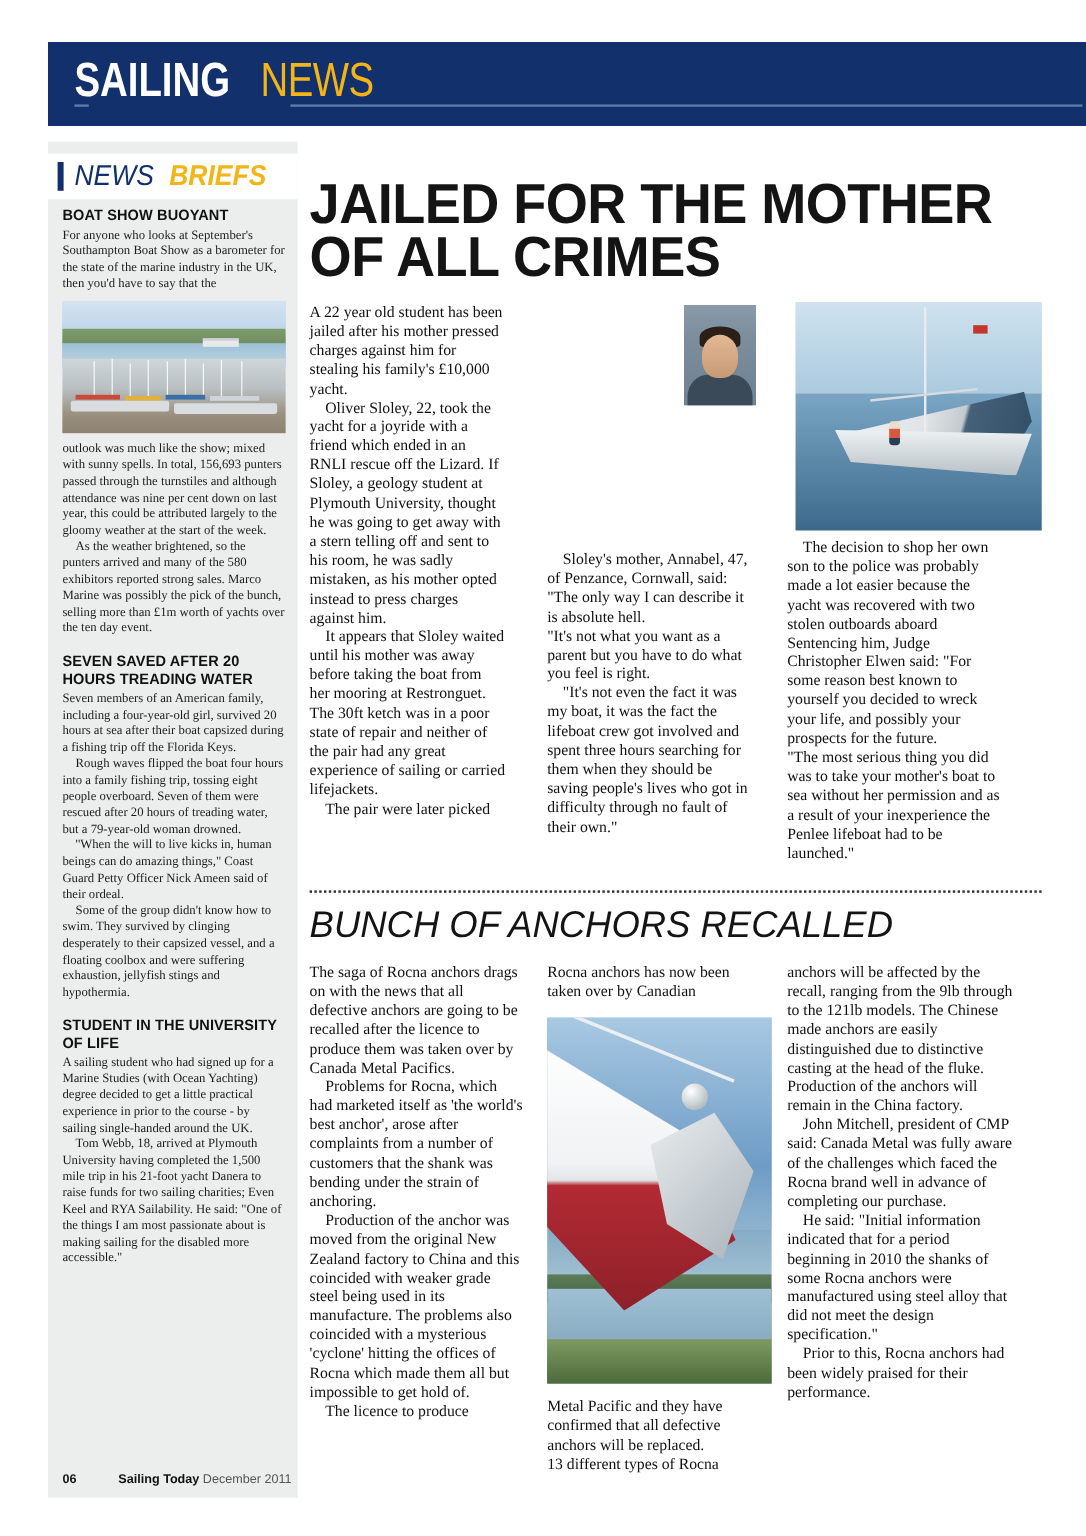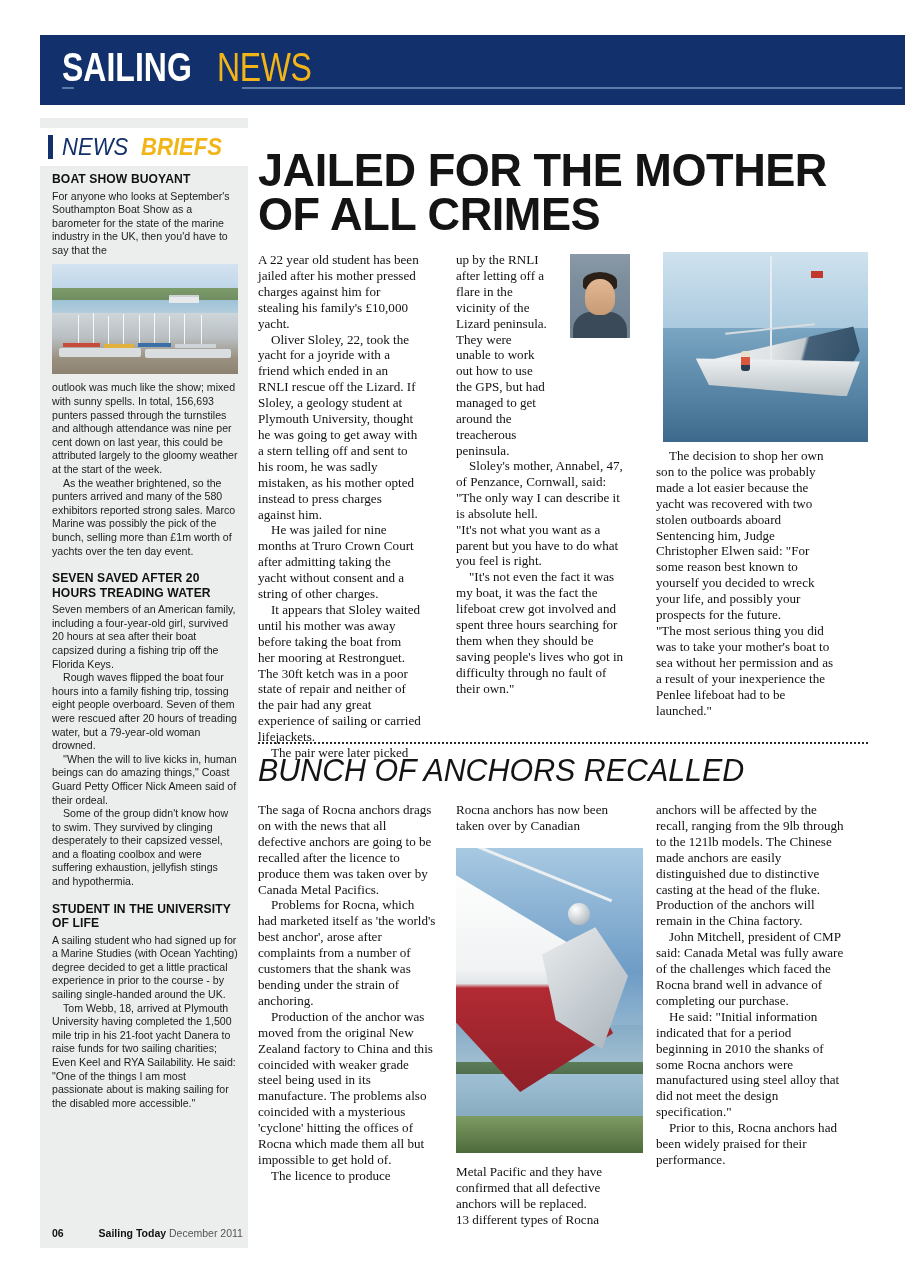--- a/index.html
+++ b/index.html
@@ -75,21 +75,21 @@
   .sb-h {
     font-size: 12.5px; font-weight: bold; color: #111;
     font-family: "Liberation Sans Narrow","Liberation Sans", sans-serif;
     letter-spacing: 0.1px; line-height: 14.5px;
     margin-top: 13px; margin-bottom: 3px;
     transform: scaleX(0.97); transform-origin: left center;
   }
   .sb-h:first-child { margin-top: 0; }
   .sb-p {
     font-size: 10.6px; line-height: 13.6px; color: #1c1c1c;
-    font-family: Liberation Sans, sans-serif;
+    font-family: Liberation Serif, serif;
     text-align: left; letter-spacing: 0px;
   }
   .sb-p.ind { text-indent: 11px; }
 
   
   .sb-photo {
     width: 186px; height: 110px; margin: 7px 0 7px 0;
     position: relative; overflow: hidden;
     background: linear-gradient(to bottom,
       #cfe0ef 0%, #bcd4e8 18%,
@@ -312,26 +312,24 @@
 
       <div class="mugshot" style="left:310px;top:0px;">
         <div class="mug-body"></div>
         <div class="mug-hair"></div>
         <div class="mug-face"></div>
       </div>
 
       <div class="tb body" style="left:0px;top:0px;width:163px;">
         <p>A 22 year old student has been jailed after his mother pressed charges against him for stealing his family's £10,000 yacht.</p>
         <p class="ind">Oliver Sloley, 22, took the yacht for a joyride with a friend which ended in an RNLI rescue off the Lizard. If Sloley, a geology student at Plymouth University, thought he was going to get away with a stern telling off and sent to his room, he was sadly mistaken, as his mother opted instead to press charges against him.</p>
-        <p class="ind">He was jailed for nine months at Truro Crown Court after admitting taking the yacht without consent and a string of other charges.</p>
         <p class="ind">It appears that Sloley waited until his mother was away before taking the boat from her mooring at Restronguet. The 30ft ketch was in a poor state of repair and neither of the pair had any great experience of sailing or carried lifejackets.</p>
         <p class="ind">The pair were later picked</p>
       </div>
 
-      <div class="tb body" style="left:198px;top:0px;width:92px;">up by the RNLI after letting off a flare in the vicinity of the Lizard peninsula. They were unable to work out how to use the GPS, but had managed to get around the treacherous peninsula.</div>
 
       <div class="tb body" style="left:198px;top:206px;width:172px;">
         <p class="ind">Sloley's mother, Annabel, 47, of Penzance, Cornwall, said: "The only way I can describe it is absolute hell.</p>
         <p>"It's not what you want as a parent but you have to do what you feel is right.</p>
         <p class="ind">"It's not even the fact it was my boat, it was the fact the lifeboat crew got involved and spent three hours searching for them when they should be saving people's lives who got in difficulty through no fault of their own."</p>
       </div>
 
       <div class="tb body" style="left:398px;top:196px;width:182px;">
         <p class="ind">The decision to shop her own son to the police was probably made a lot easier because the yacht was recovered with two stolen outboards aboard Sentencing him, Judge Christopher Elwen said: "For some reason best known to yourself you decided to wreck your life, and possibly your prospects for the future.</p>
         <p>"The most serious thing you did was to take your mother's boat to sea without her permission and as a result of your inexperience the Penlee lifeboat had to be launched."</p>

